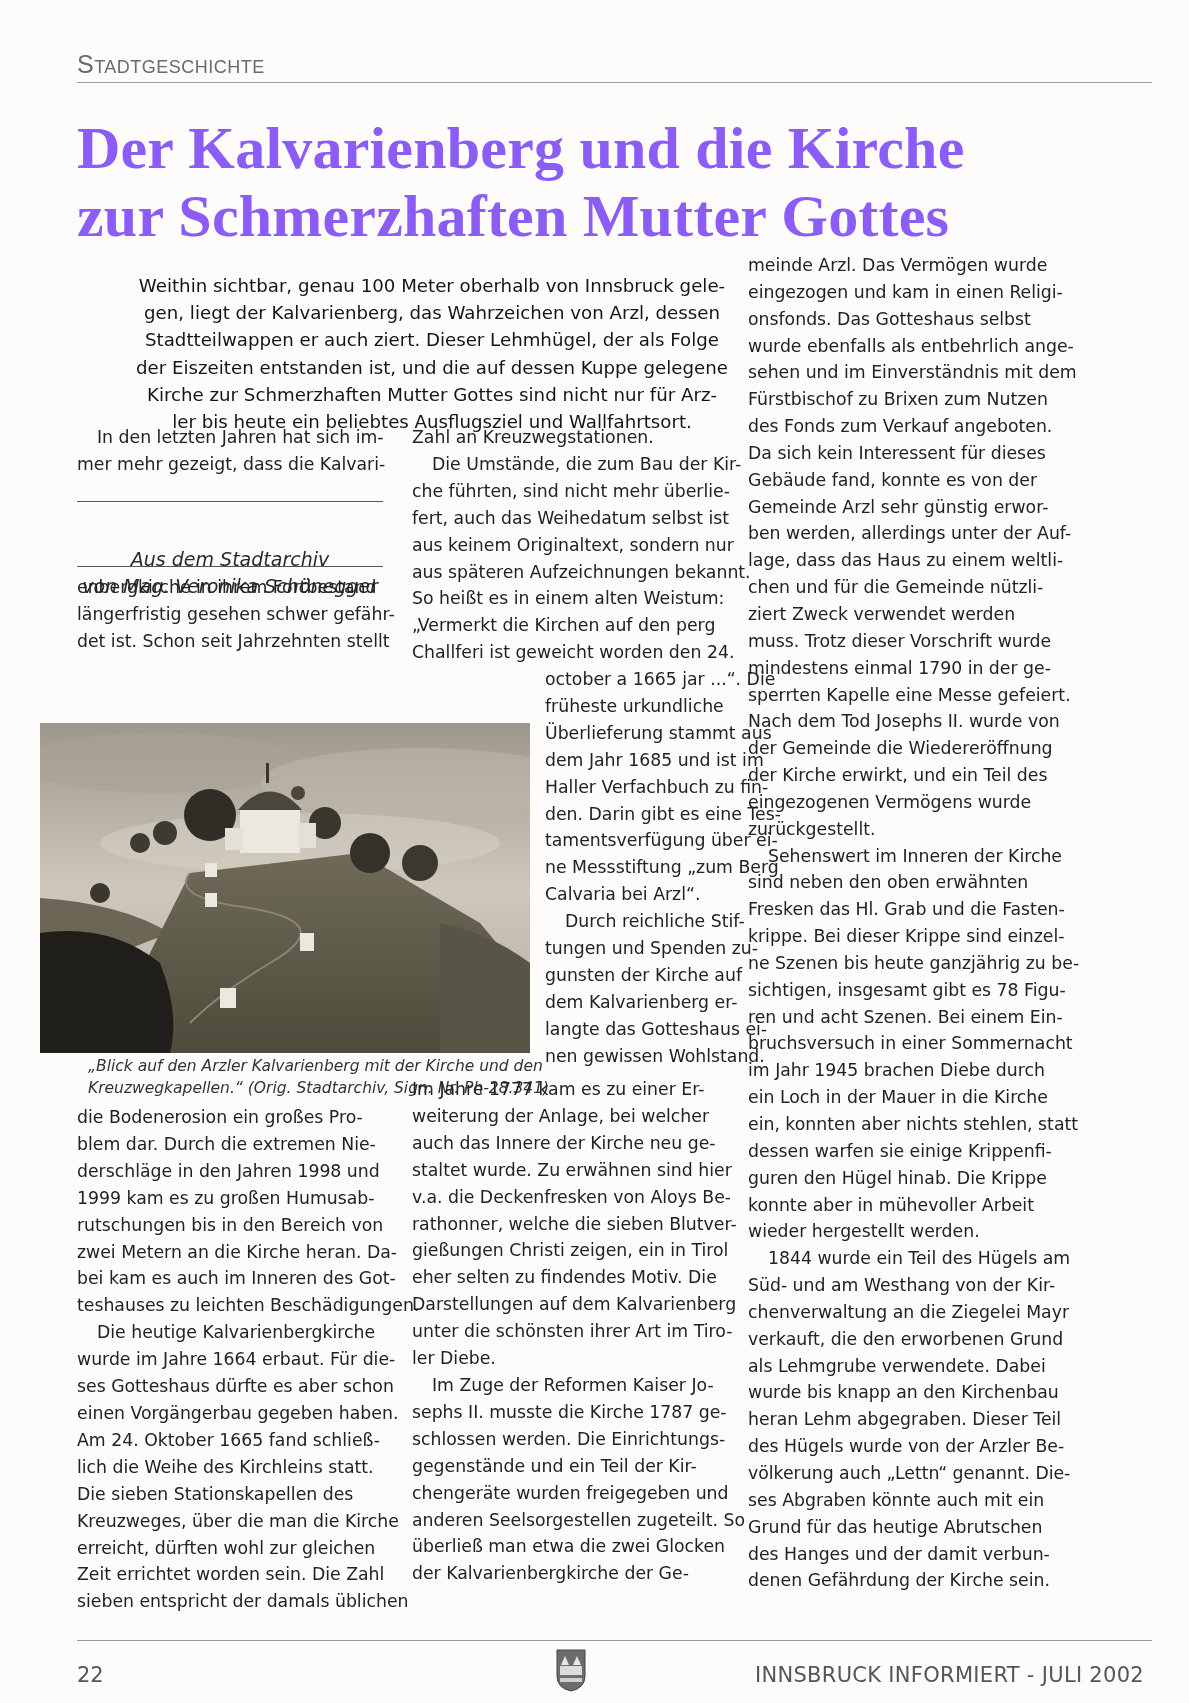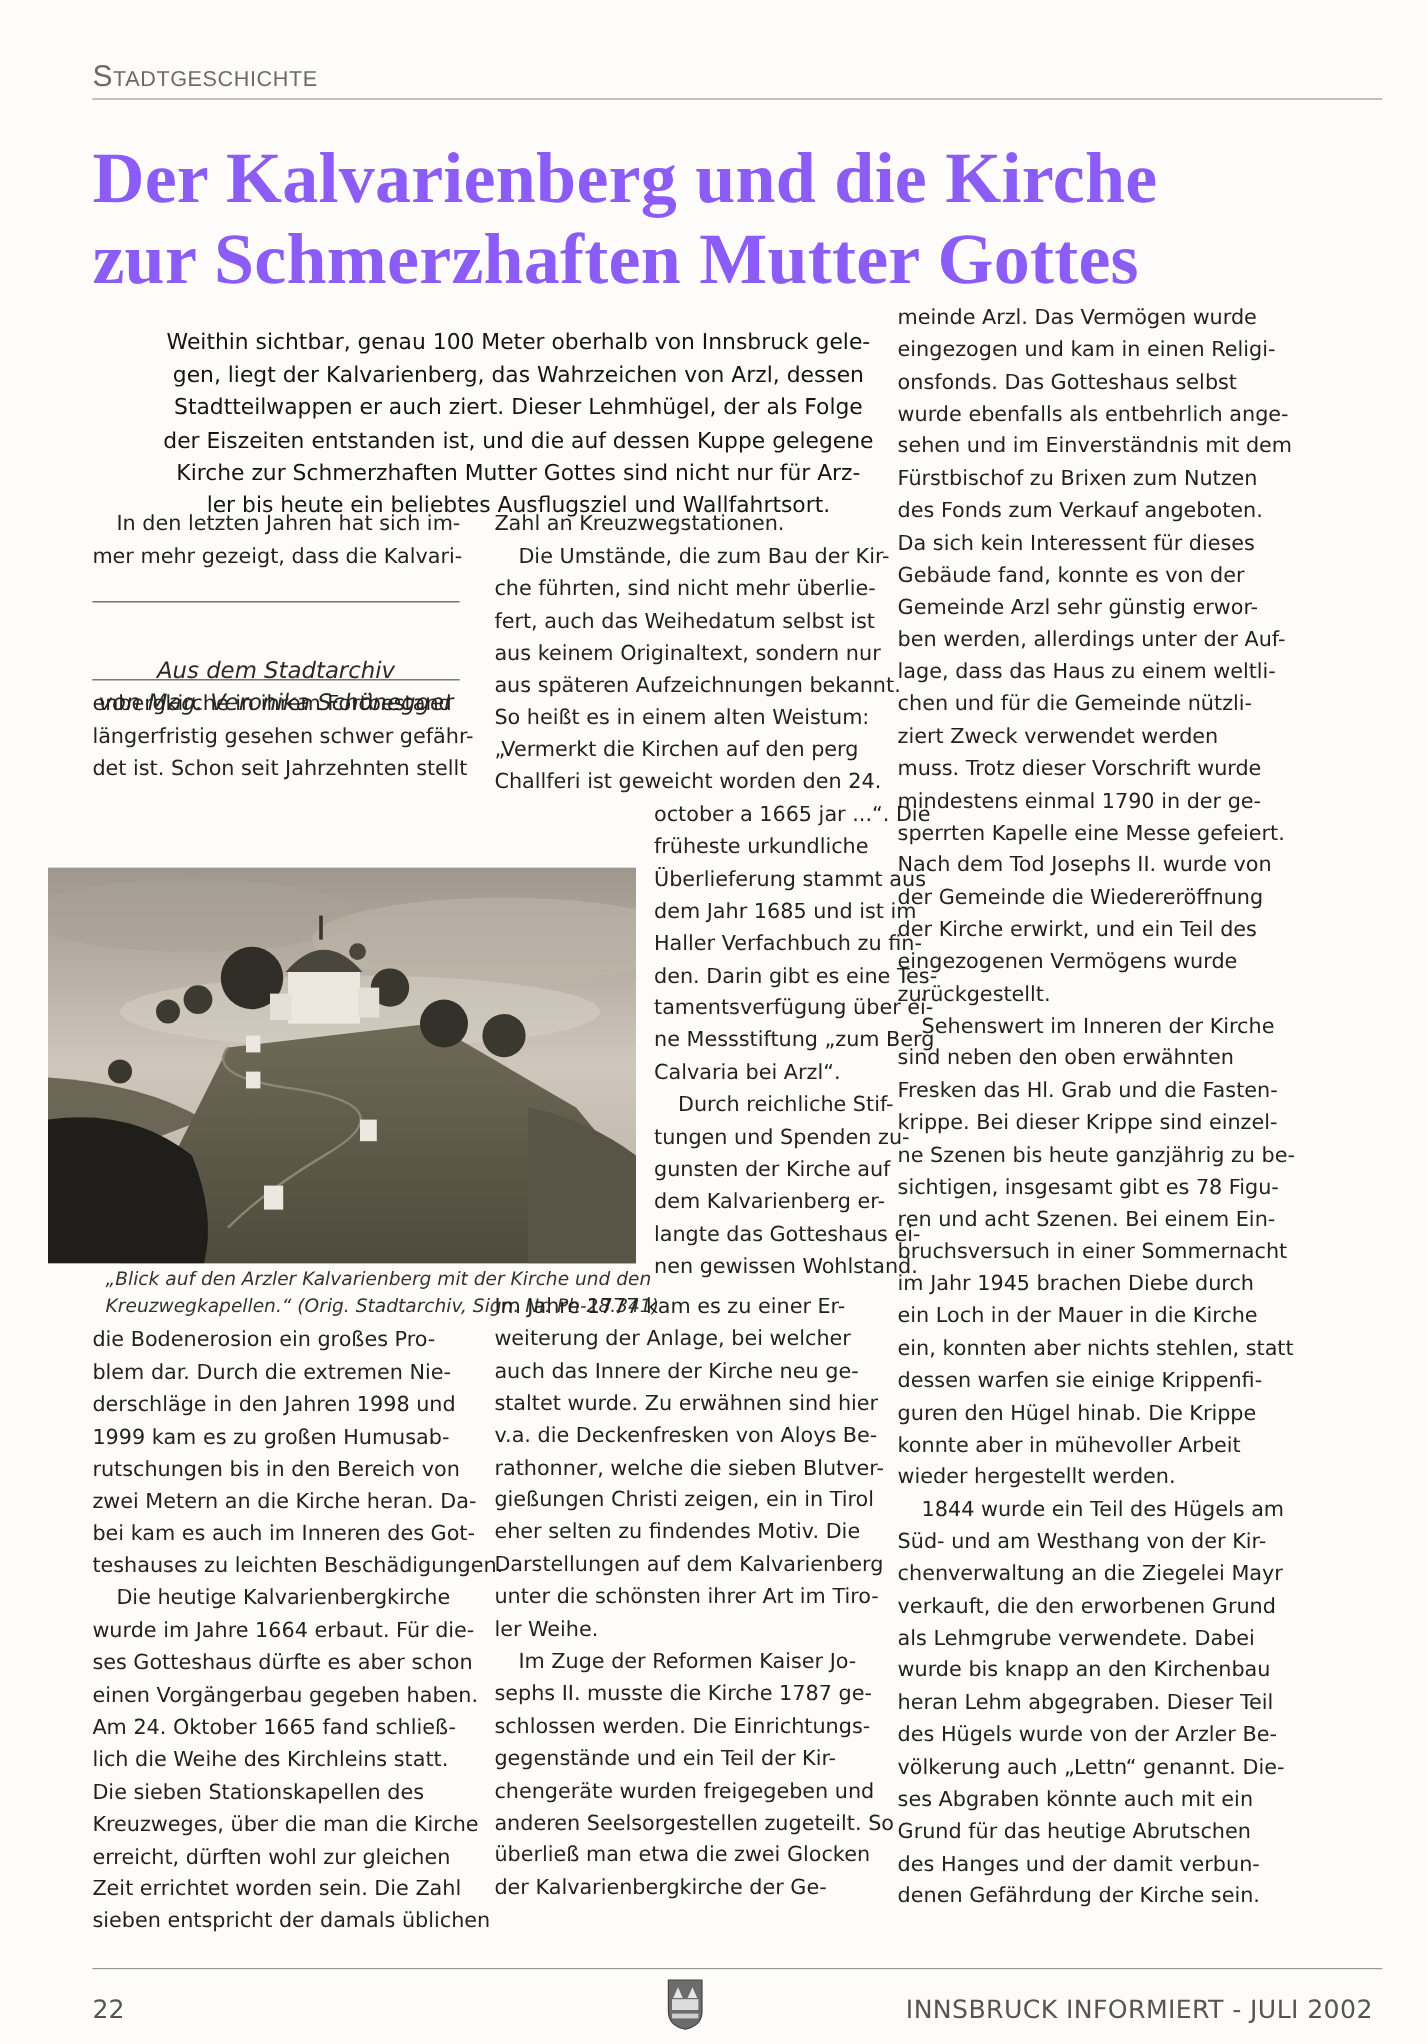--- a/index.html
+++ b/index.html
@@ -301,21 +301,21 @@
   <div class="ln left">
       <span>eher selten zu findendes Motiv. Die</span>
     </div>
   <div class="ln left">
       <span>Darstellungen auf dem Kalvarienberg</span>
     </div>
   <div class="ln left">
       <span>unter die schönsten ihrer Art im Tiro-</span>
     </div>
   <div class="ln left">
-      <span>ler Weihe.</span>
+      <span>ler Diebe.</span>
     </div>
   <div class="ln ind">
       <span>Im Zuge der Reformen Kaiser Jo-</span>
     </div>
   <div class="ln left">
       <span>sephs II. musste die Kirche 1787 ge-</span>
     </div>
   <div class="ln left">
       <span>schlossen werden. Die Einrichtungs-</span>
     </div>

